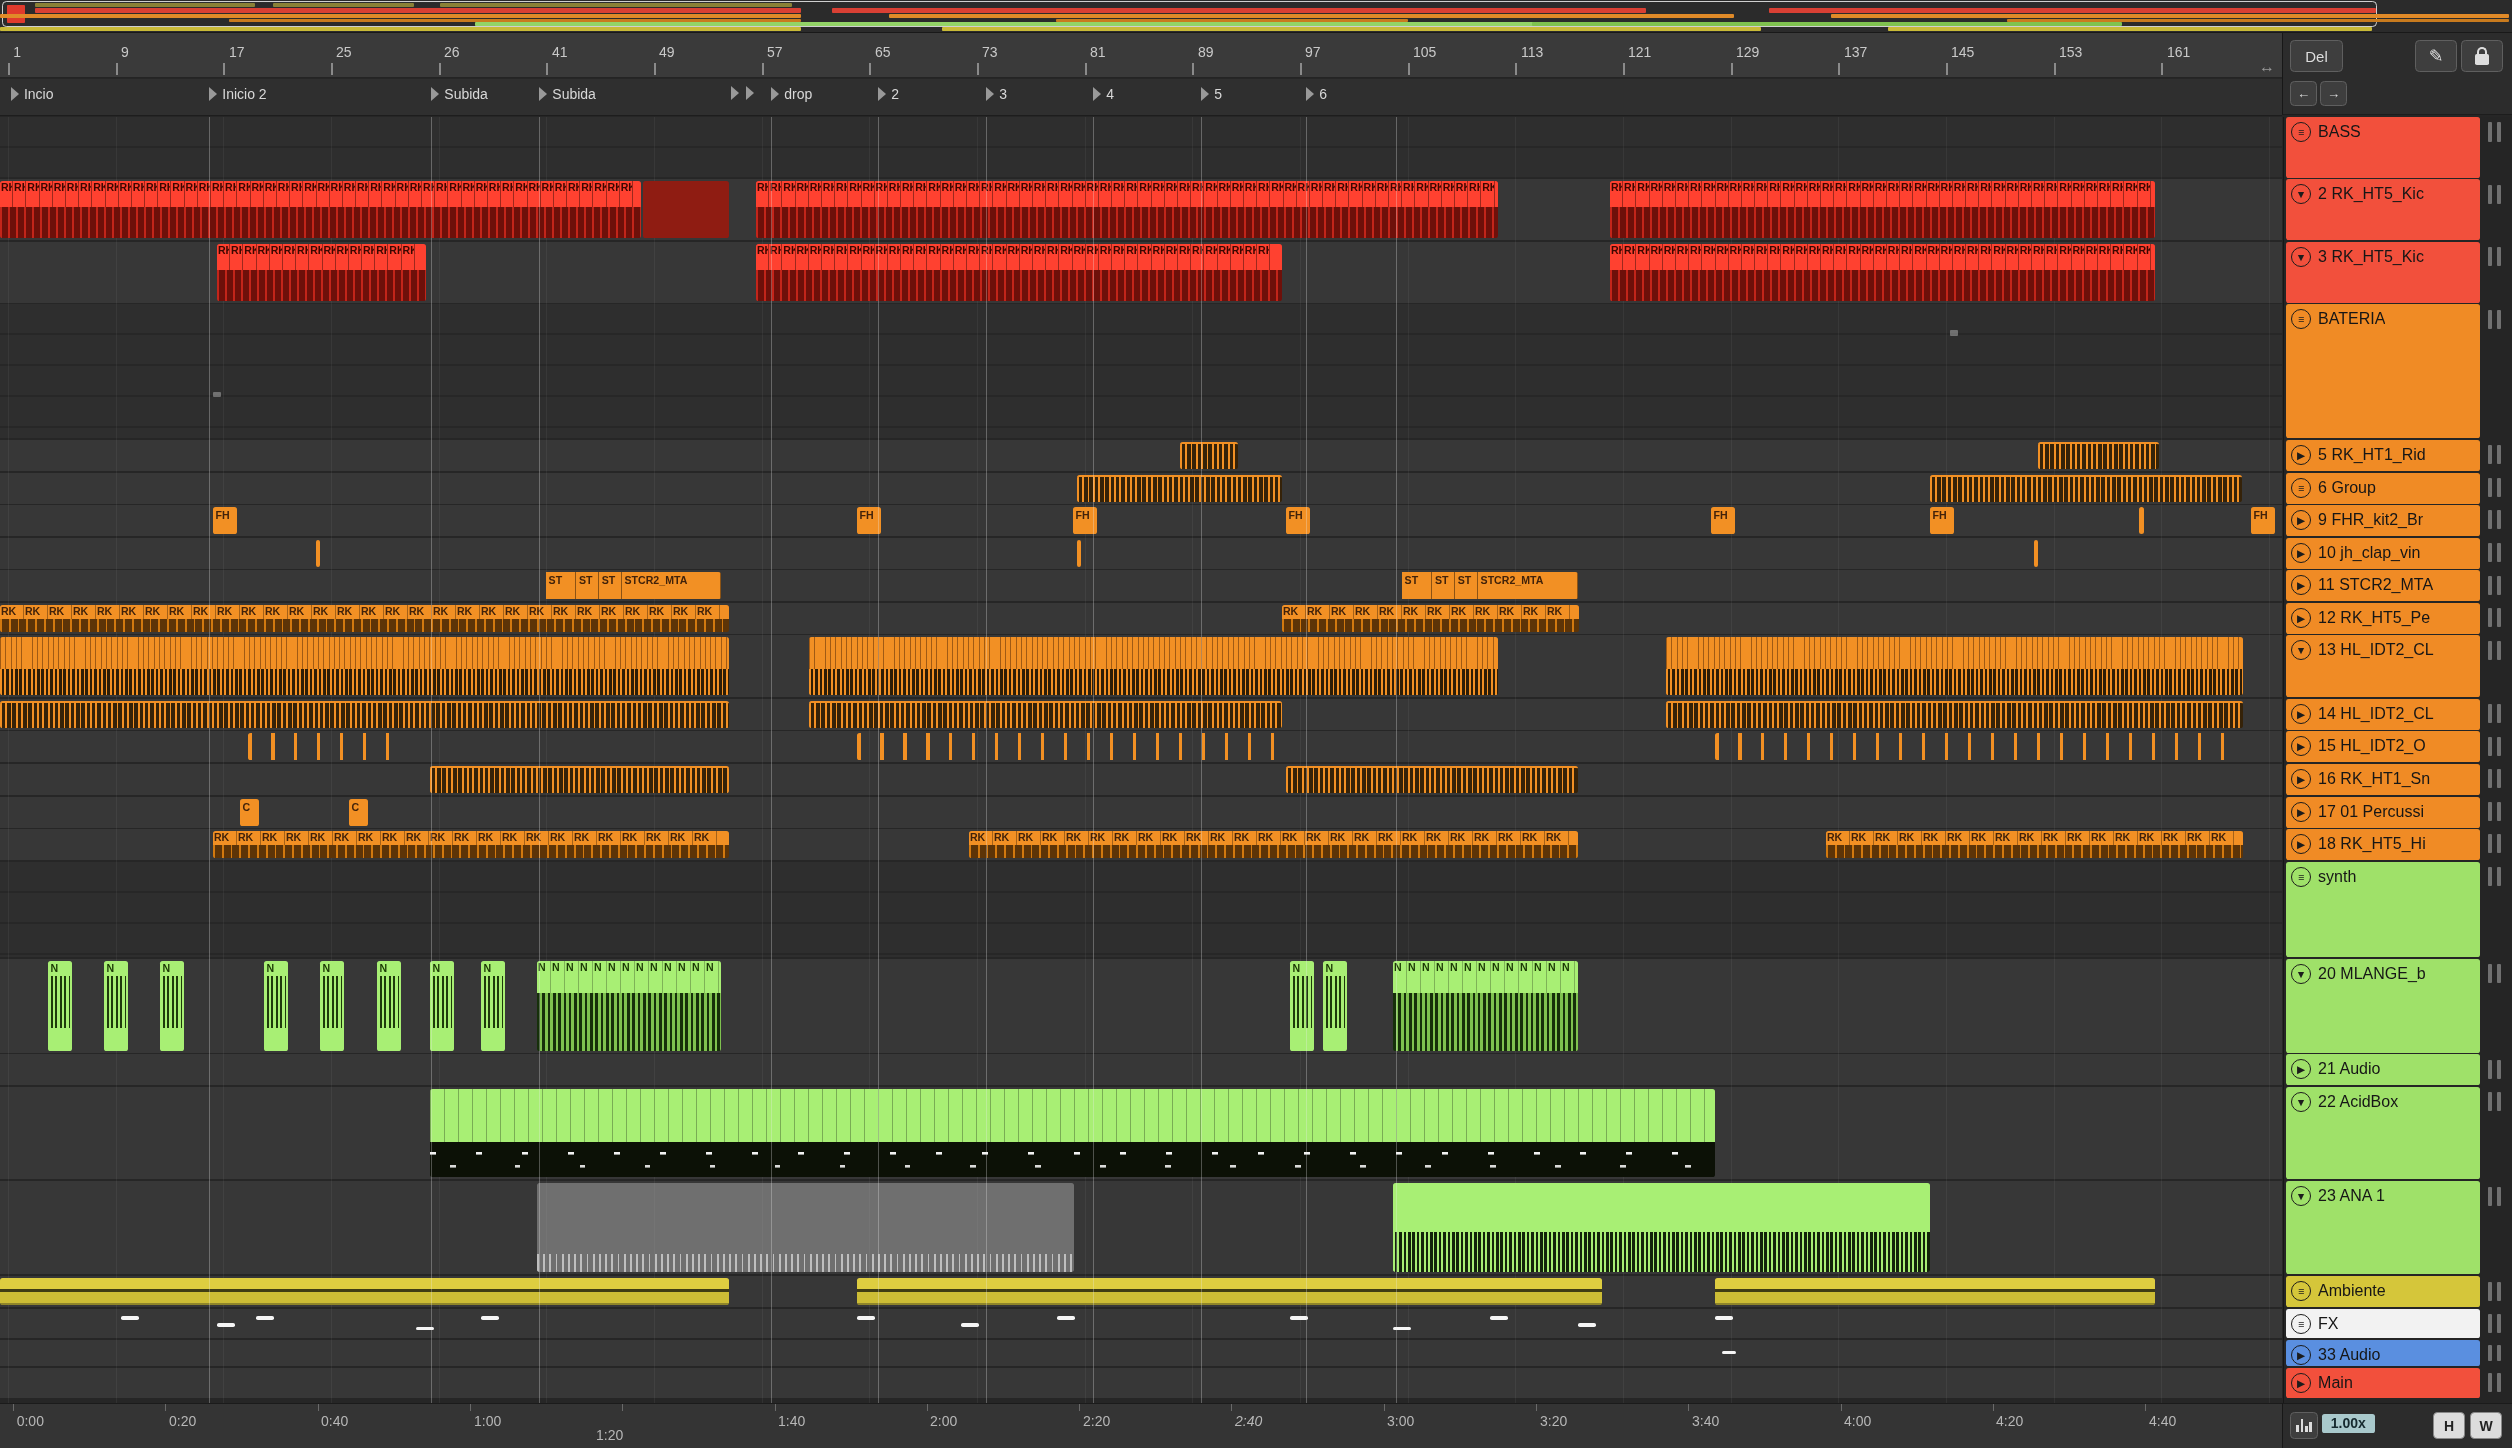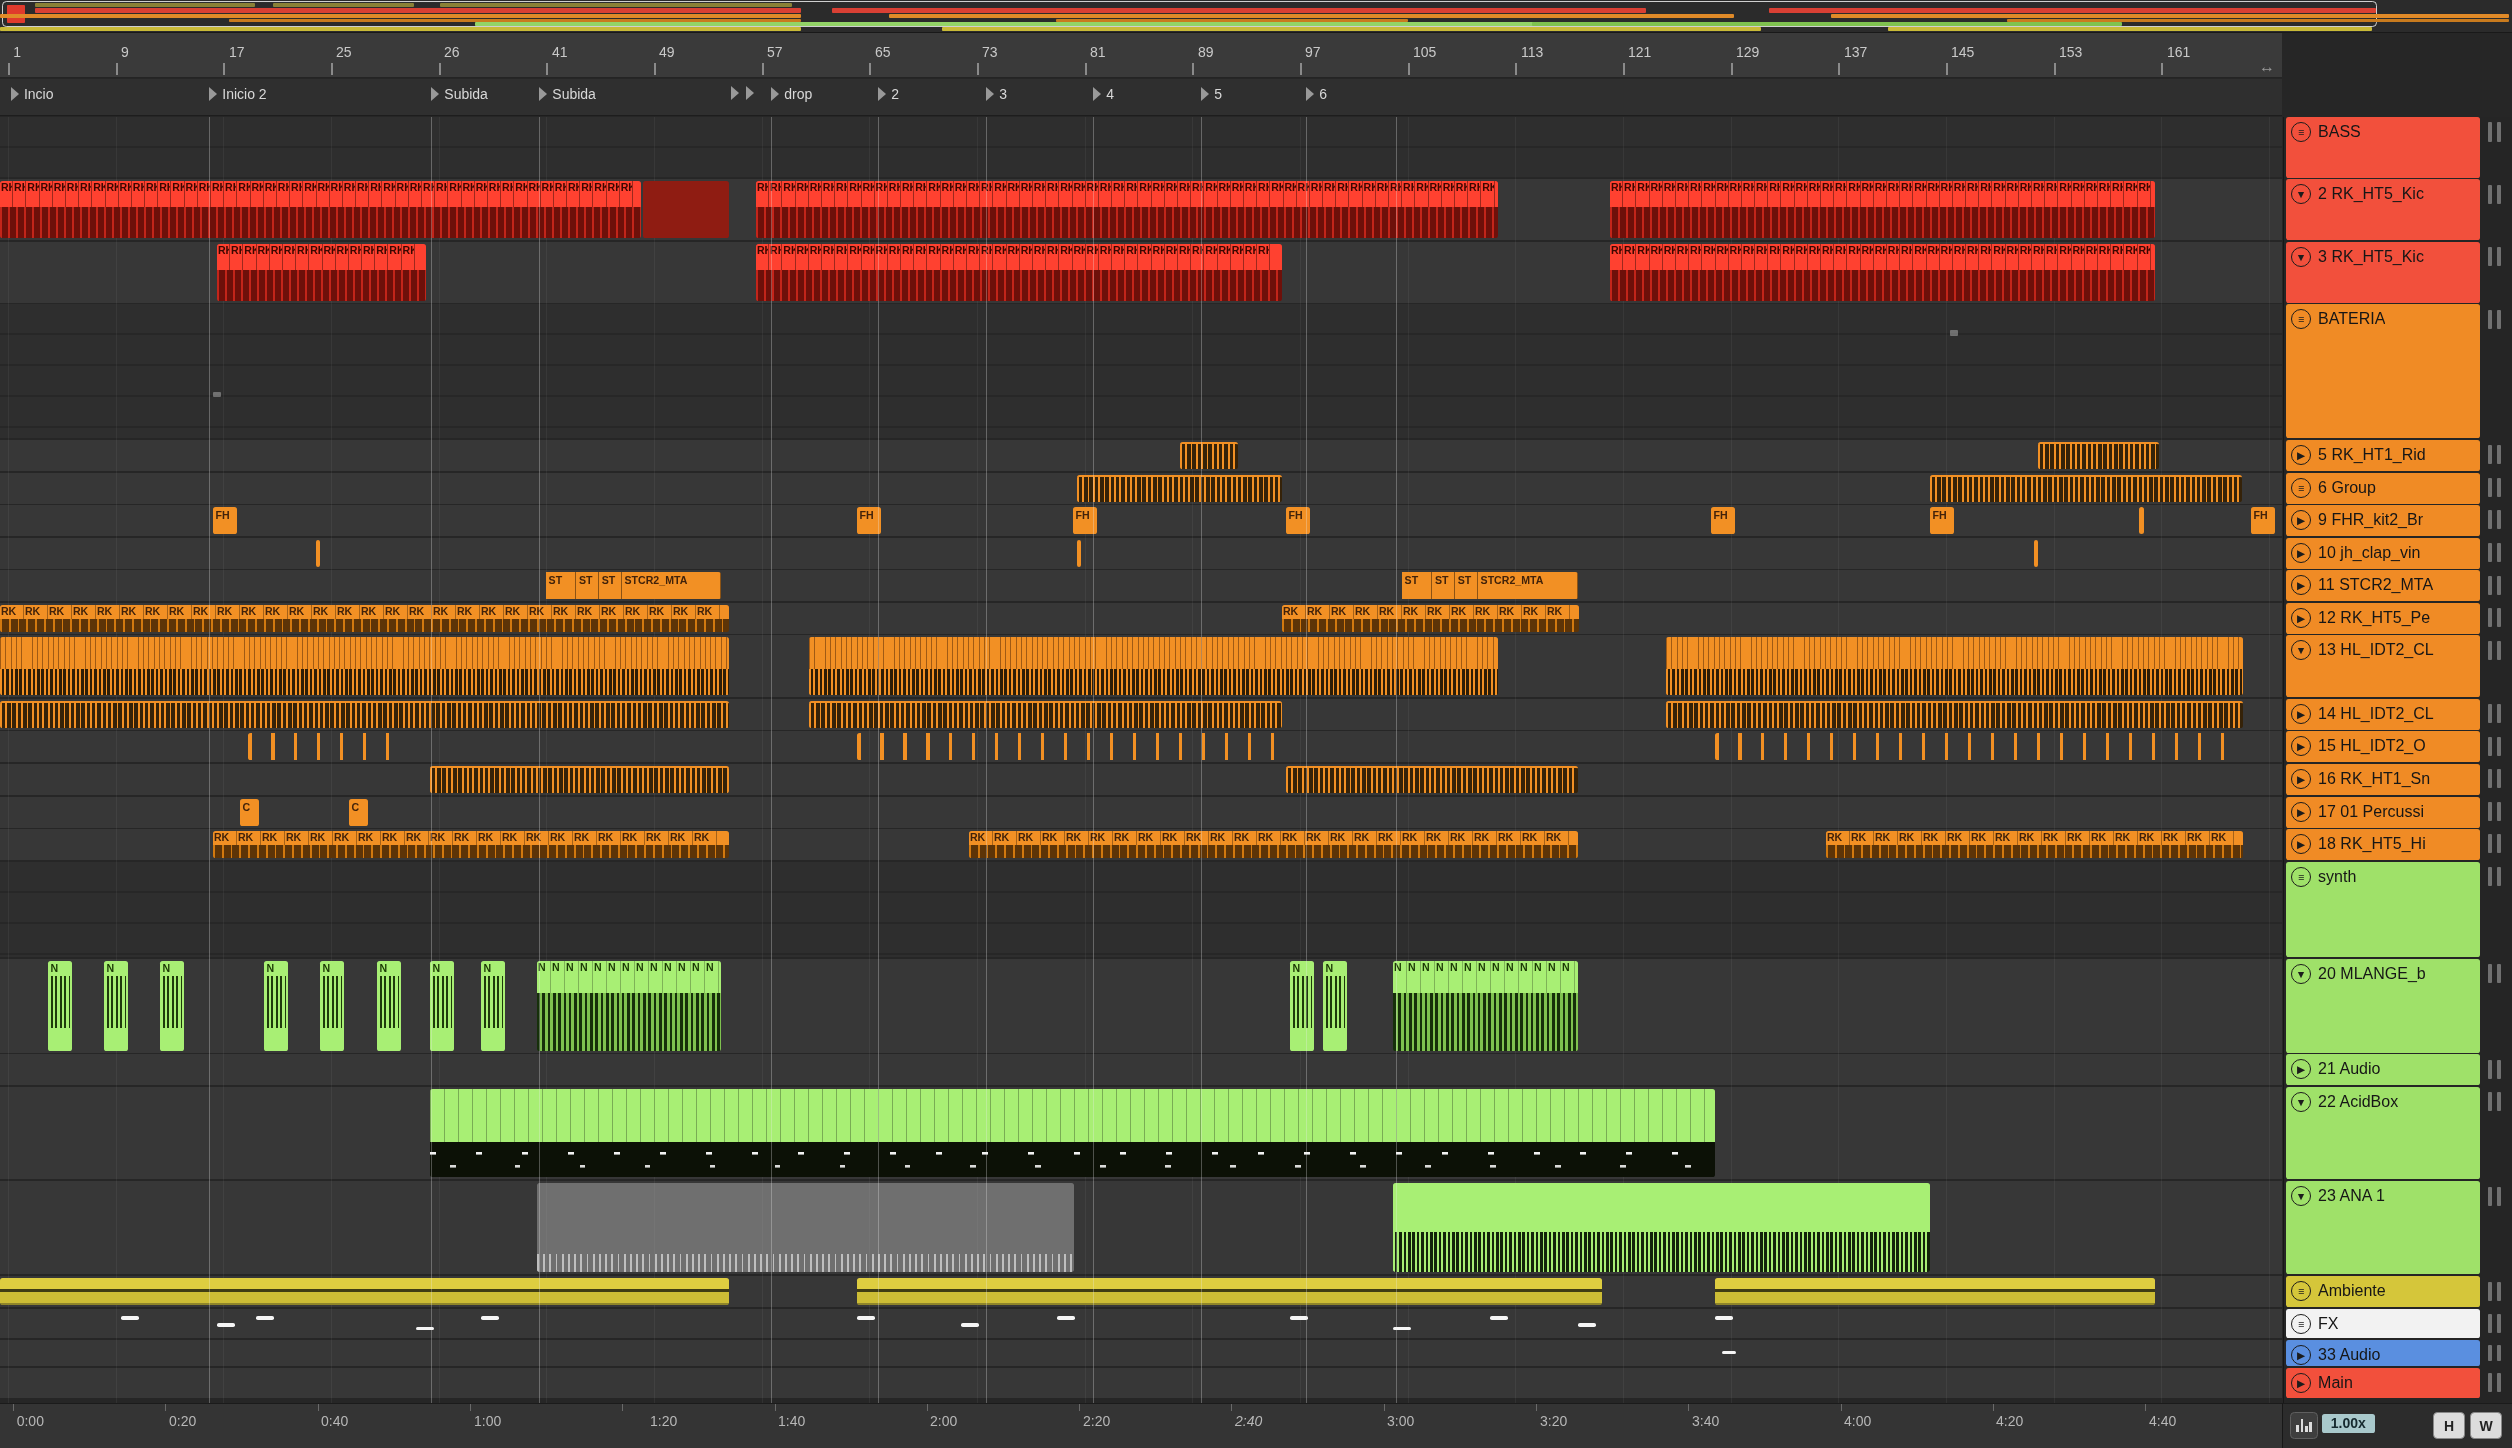--- a/index.html
+++ b/index.html
@@ -169,20 +169,29 @@
       <div class="bartick" style="left: 1838px;"></div>
       <div class="barnum" style="left: 1844px;">137</div>
       <div class="bartick" style="left: 1946px;"></div>
       <div class="barnum" style="left: 1951px;">145</div>
       <div class="bartick" style="left: 2054px;"></div>
       <div class="barnum" style="left: 2059px;">153</div>
       <div class="bartick" style="left: 2161px;"></div>
       <div class="barnum" style="left: 2167px;">161</div>
     </div>
 
+  <div id="ctrls">
+    <div class="btn" id="del-btn">Del</div>
+    <div class="btn" id="pencil-btn">✎</div>
+    <div class="btn" id="lock-btn">
+        <span class="lockicon"></span>
+      </div>
+    <div class="btn" id="nav-left">←</div>
+    <div class="btn" id="nav-right">→</div>
+  </div>
 
   <div id="locator-row">
       <div class="flag" style="left: 10.6px; justify-content: flex-end;">
         <span>Incio</span>
       </div>
       <div class="flag" style="left: 209px;">
         <span>Inicio 2</span>
       </div>
       <div class="flag" style="left: 431px;">
         <span>Subida</span>
@@ -1026,21 +1035,21 @@
   <div id="time-ruler">
       <div class="ttick" style="left: 13.2px;"></div>
       <div class="tlab" style="left: 16.7px;">0:00</div>
       <div class="ttick" style="left: 165px;"></div>
       <div class="tlab" style="left: 169px;">0:20</div>
       <div class="ttick" style="left: 318px;"></div>
       <div class="tlab" style="left: 321px;">0:40</div>
       <div class="ttick" style="left: 470px;"></div>
       <div class="tlab" style="left: 474px;">1:00</div>
       <div class="ttick" style="left: 622px;"></div>
-      <div class="tlab" style="left: 650px;">1:20</div>
+      <div class="tlab" style="left: 596px; margin-top: 14px;">1:20</div>
       <div class="ttick" style="left: 775px;"></div>
       <div class="tlab" style="left: 778px;">1:40</div>
       <div class="ttick" style="left: 927px;"></div>
       <div class="tlab" style="left: 930px;">2:00</div>
       <div class="ttick" style="left: 1079px;"></div>
       <div class="tlab" style="left: 1083px;">2:20</div>
       <div class="ttick" style="left: 1231px;"></div>
       <div class="tlab" style="left: 1235px; font-style: italic;">2:40</div>
       <div class="ttick" style="left: 1384px;"></div>
       <div class="tlab" style="left: 1387px;">3:00</div>

